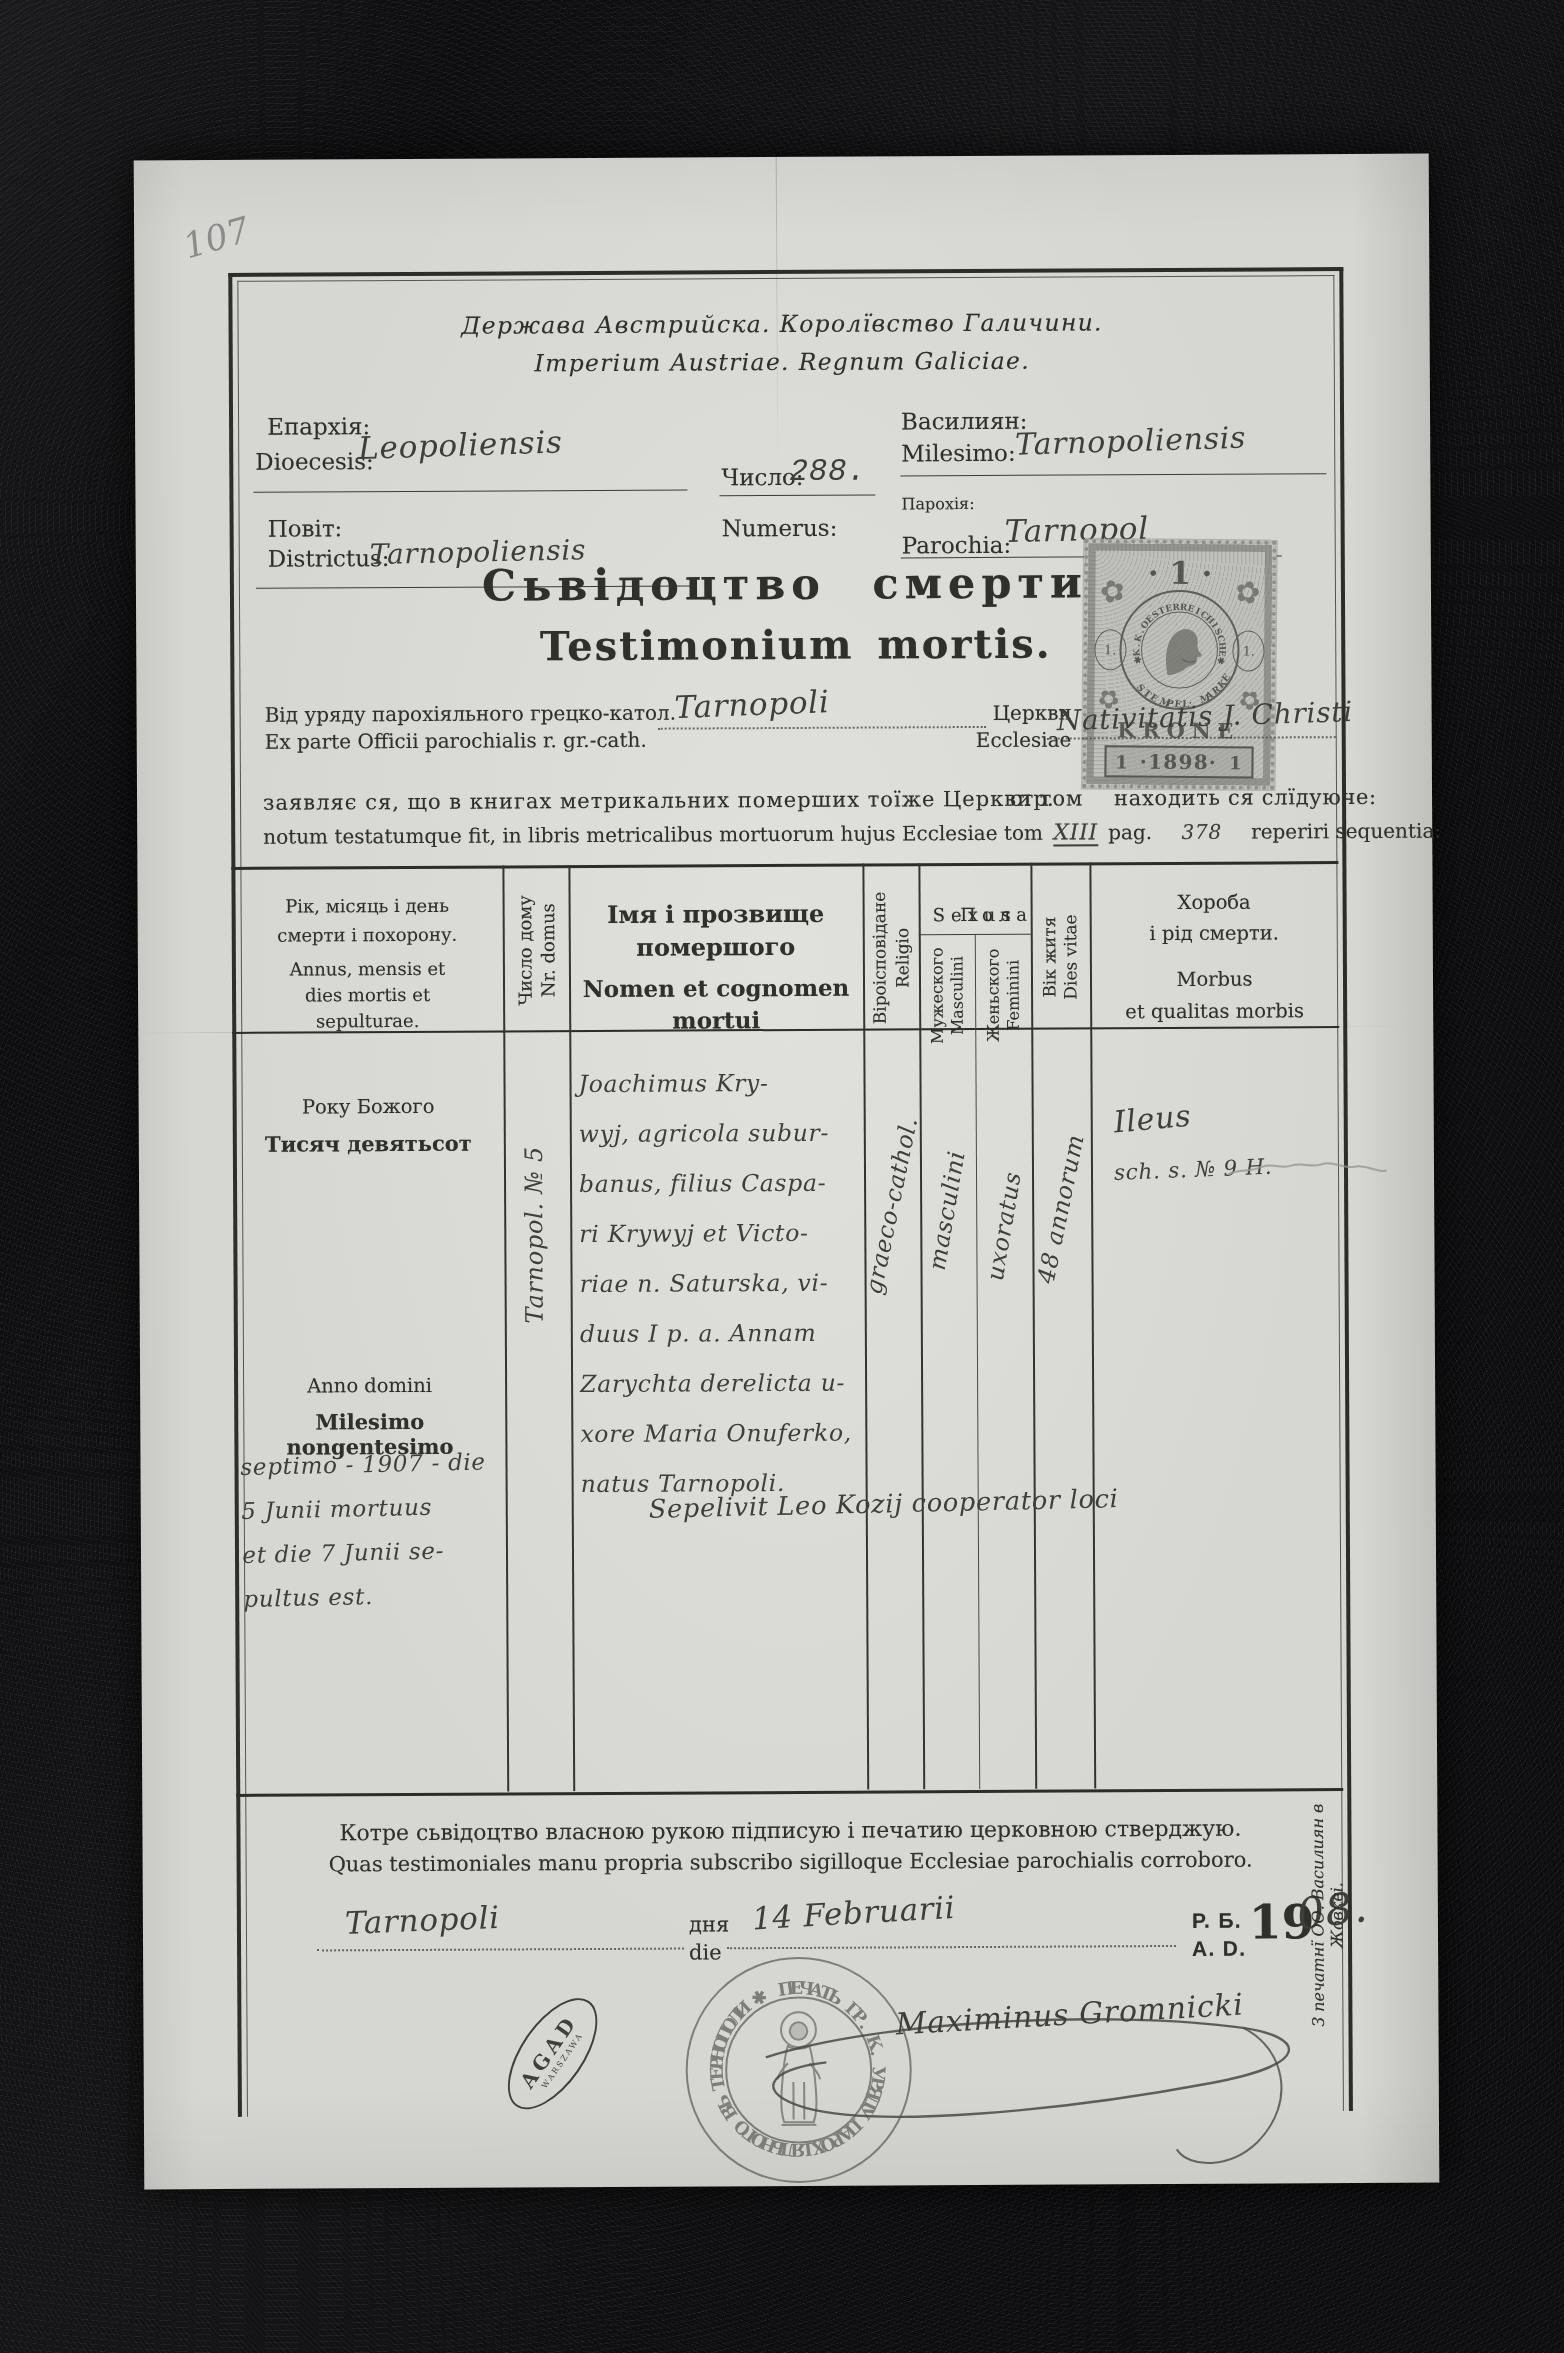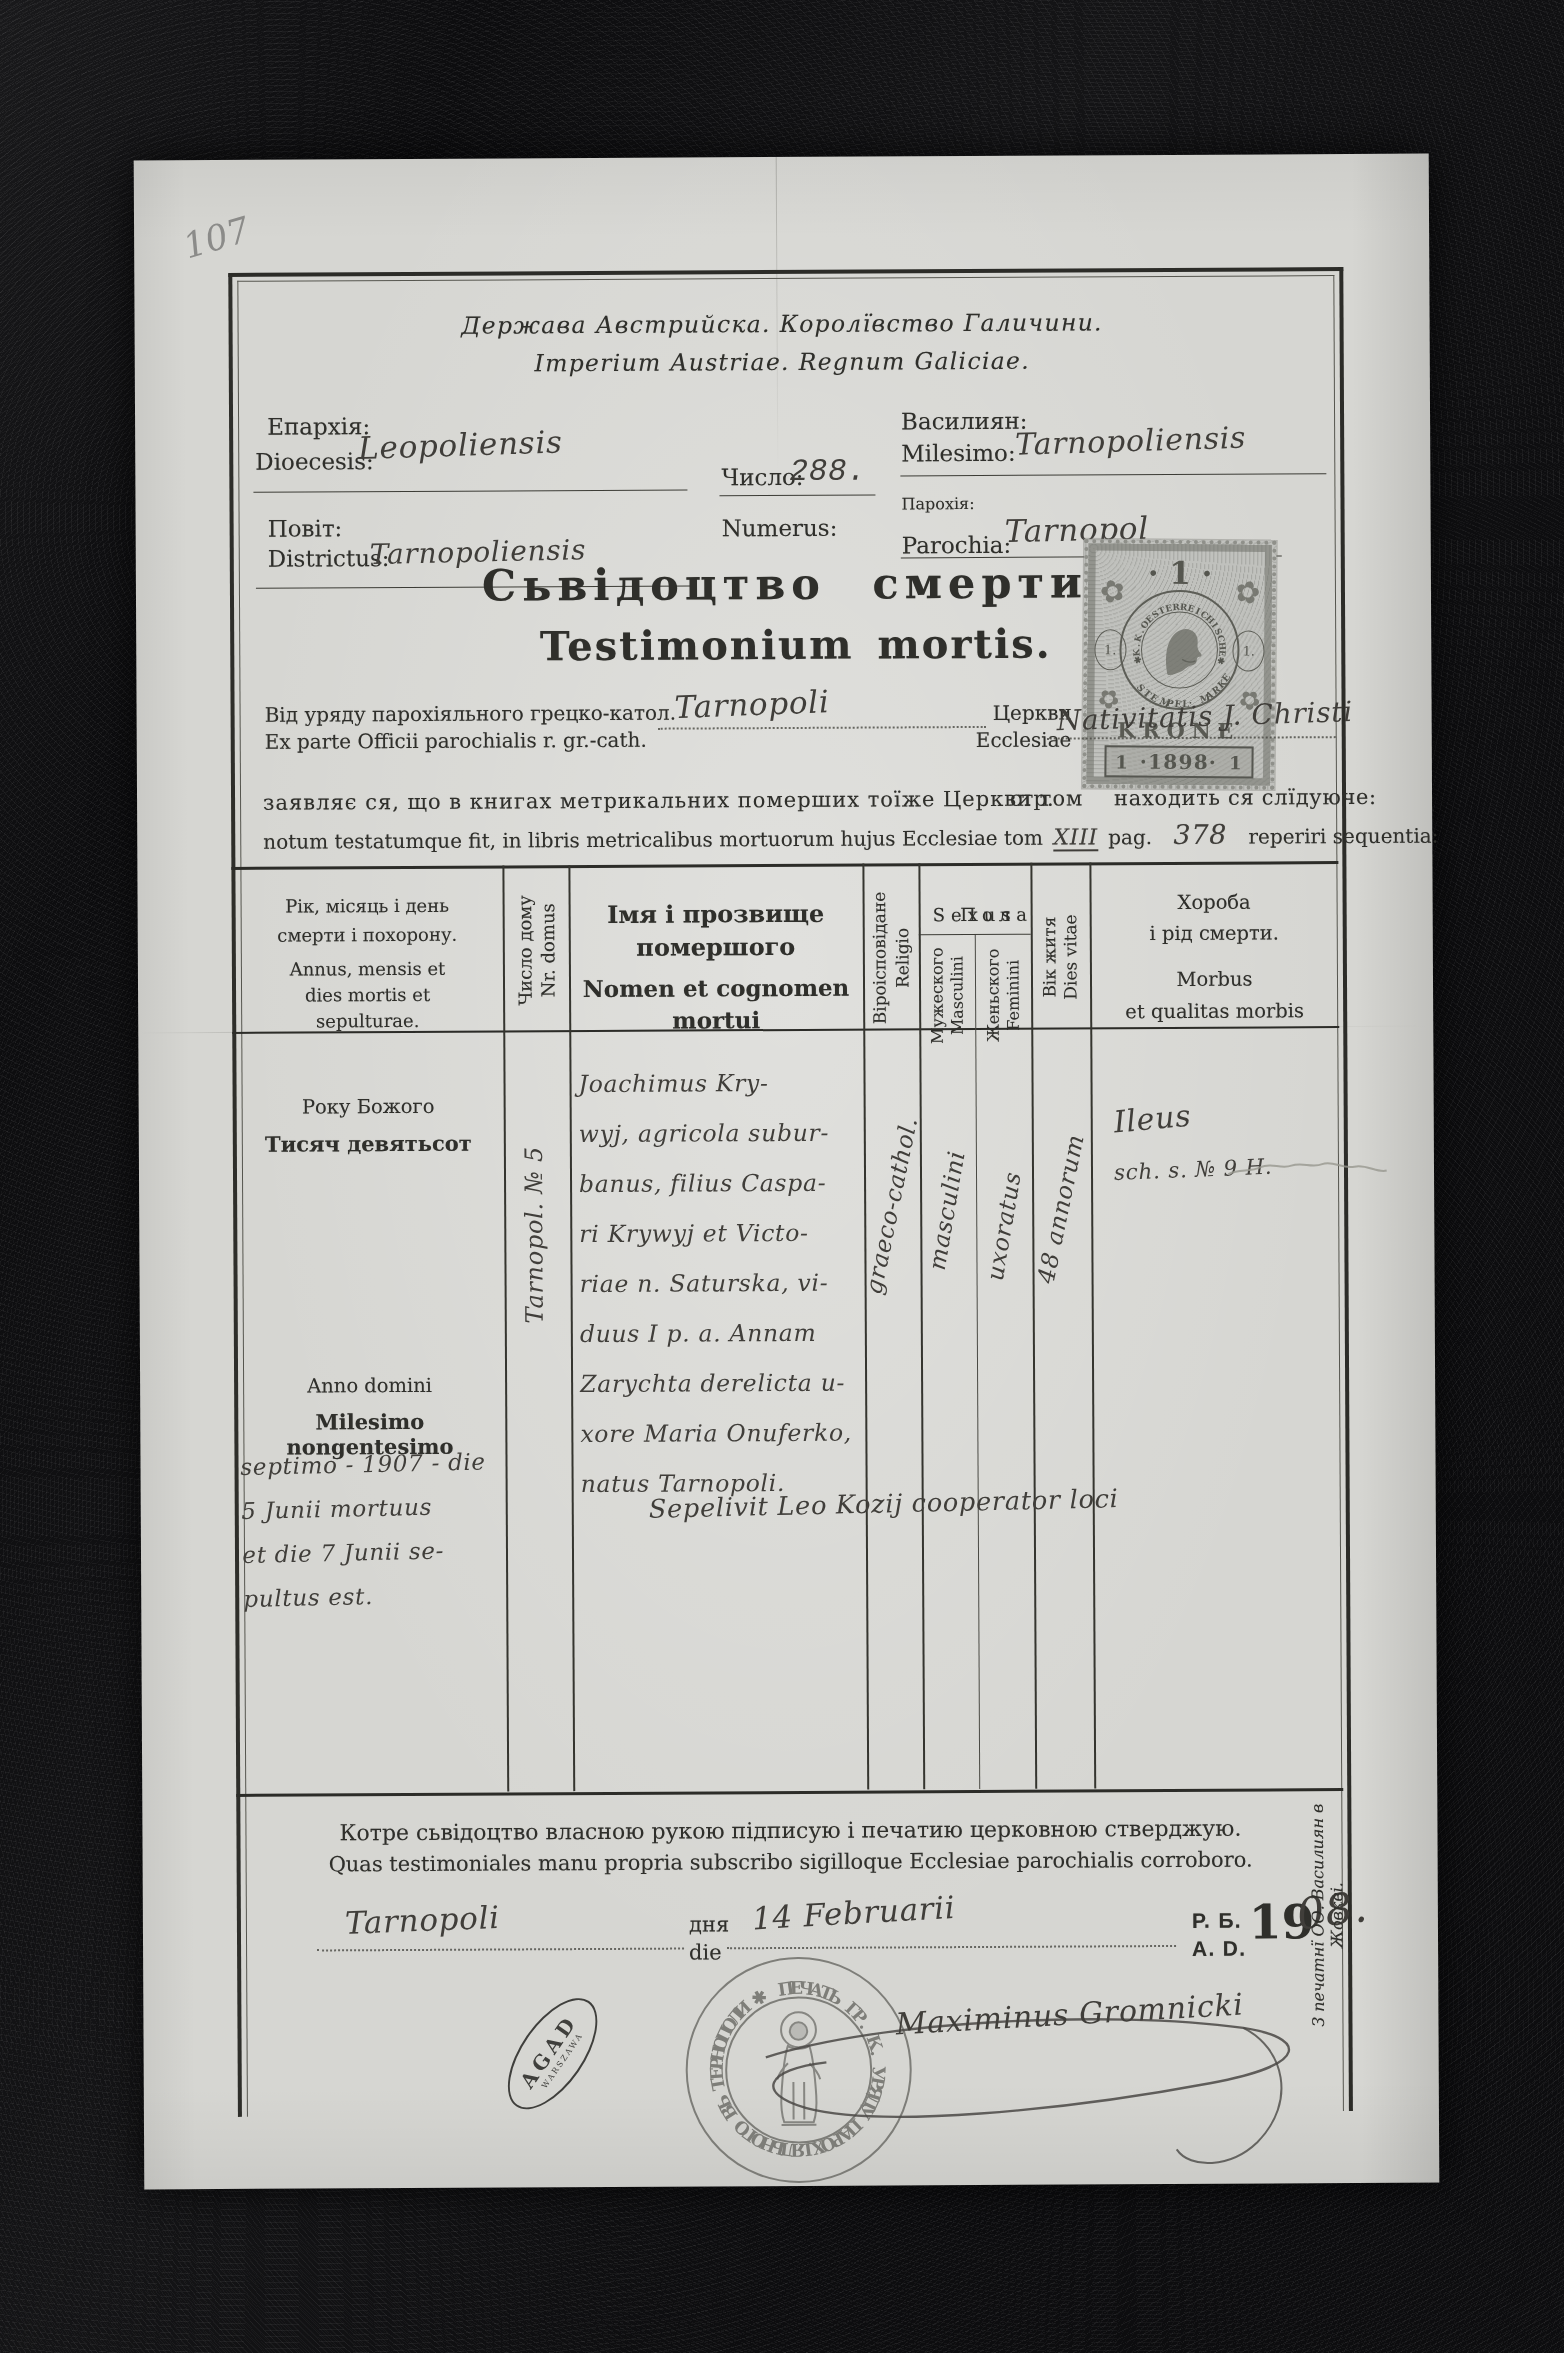--- a/index.html
+++ b/index.html
@@ -175,21 +175,21 @@
     <div class="abs hw" style="left:920px;top:545px;font-size:28px;width:289px;white-space:nowrap;transform:rotate(-1.5deg);z-index:5;">Nativitatis J. Christi</div>
     <div class="dots" style="left:910px;top:582px;width:289px;z-index:5;"></div>
 
     <div class="abs ink ser" style="left:126px;top:631px;font-size:21px;letter-spacing:1px;">заявляє ся, що в книгах метрикальних померших тоїже Церкви том</div>
     <div class="abs ink ser" style="left:873px;top:631px;font-size:21px;">стр.</div>
     <div class="abs ink ser" style="left:977px;top:631px;font-size:21px;letter-spacing:0.7px;">находить ся слїдуюче:</div>
     <div class="abs ink ser" style="left:126px;top:664px;font-size:20px;white-space:nowrap;">
       <span>notum testatumque fit, in libris metricalibus mortuorum hujus Ecclesiae tom</span>
       <span class="hw" style="font-size:22px;border-bottom:2px double #403e3a;margin:0 4px;">XIII</span>
       <span>pag.</span>
-      <span class="hw" style="font-size:27px;margin:0 15px;">378</span>
+      <span class="hw" style="font-size:20px;margin:0 23px;">378</span>
       <span>reperiri sequentia:</span>
     </div>
 
     <div class="hl" style="left:94px;top:707px;width:1107px;height:3.4px;"></div>
     <div class="hl" style="left:94px;top:872px;width:1107px;height:2px;"></div>
     <div class="hl" style="left:94px;top:1634px;width:1107px;height:3.4px;"></div>
     <div class="vline" style="left:365px;top:707px;height:926px;"></div>
     <div class="vline" style="left:431px;top:707px;height:926px;"></div>
     <div class="vline" style="left:725px;top:707px;height:926px;"></div>
     <div class="vline" style="left:781px;top:707px;height:926px;"></div>

